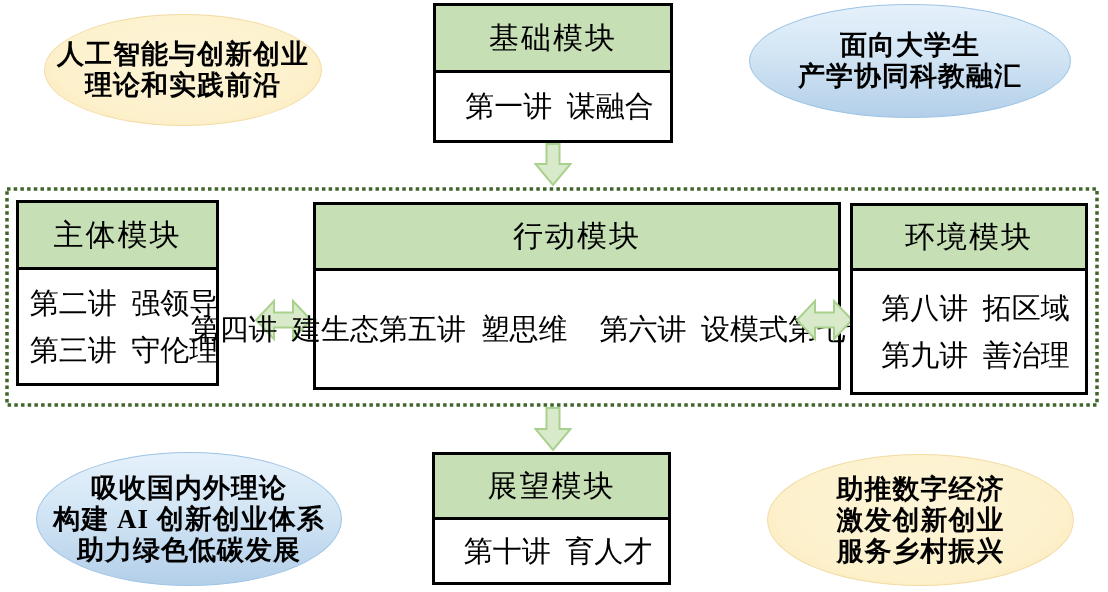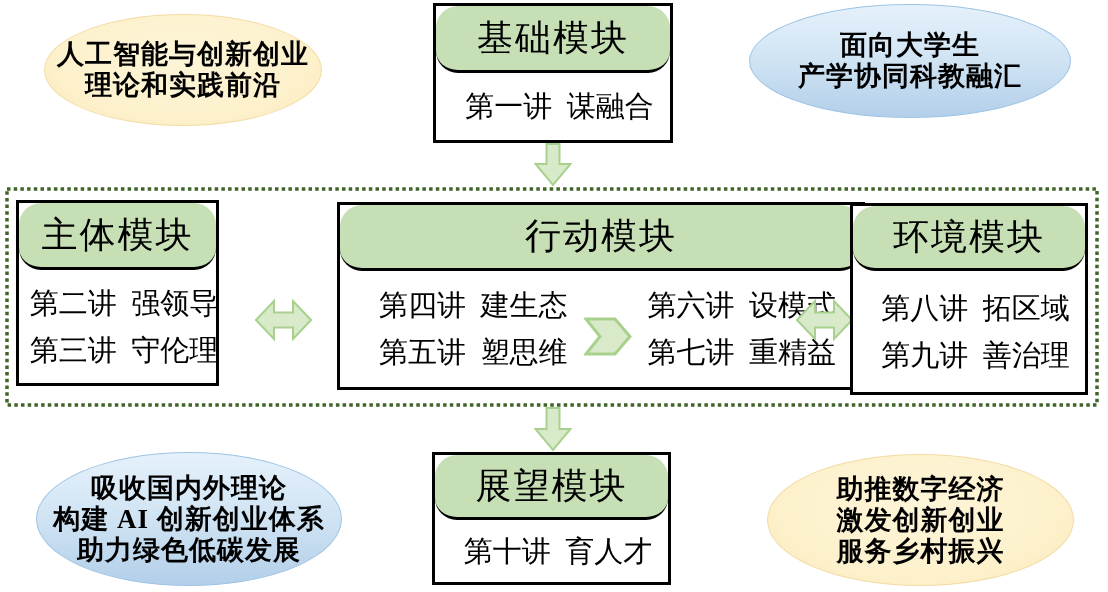--- a/index.html
+++ b/index.html
@@ -41,39 +41,39 @@
   .pos-bl{left:36px;top:452px;width:304px;height:132px;}
   .pos-br{left:767px;top:454px;width:305px;height:130px;}
   
   .module{
     position:absolute;background:#ffffff;border:3px solid var(--box-border);
     box-sizing:border-box;display:flex;flex-direction:column;
   }
   .module-header{
     background:var(--module-header-bg);border-bottom:3px solid var(--box-border);
     display:flex;align-items:center;justify-content:center;
-    font-size:36px;letter-spacing:2px;flex:0 0 auto;border-radius:22px;
+    font-size:30px;letter-spacing:2px;flex:0 0 auto;
   }
   .module-body{
     flex:1 1 auto;display:flex;flex-direction:column;
     align-items:center;justify-content:center;font-size:29px;padding-left:13px;
   }
   .bline{line-height:47px;white-space:nowrap;}
   .pos-foundation{left:433px;top:3px;width:240px;height:140px;}
   .pos-foundation .module-header{height:64px;}
   .pos-subject{left:16px;top:200px;width:203px;height:186px;}
   .pos-subject .module-header{height:64px;}
-  .pos-action{left:313px;top:202px;width:528px;height:188px;margin-left:24px;}
+  .pos-action{left:313px;top:202px;width:528px;height:188px;}
   .pos-action .module-header{height:63px;}
   .pos-environment{left:850px;top:203px;width:238px;height:192px;}
   .pos-environment .module-header{height:62px;}
   .pos-outlook{left:432px;top:452px;width:239px;height:133px;}
   .pos-outlook .module-header{height:62px;}
   .action-body{flex-direction:row;gap:16px;}
-  .action-col{display:flex;flex-direction:column;align-items:flex-start;}
+  .action-col{display:flex;align-items:flex-start;}
   
   .dotted-box{position:absolute;left:5px;top:187px;width:1094px;height:220px;}
   .dotted-box svg{display:block;width:100%;height:100%;}
   .dotted-rect{fill:none;stroke:var(--dotted-border);stroke-width:3.5;stroke-dasharray:3.5 3.2;}
   
   .arrow{position:absolute;}
   .arrow path{fill:var(--arrow-fill);stroke:var(--arrow-stroke);stroke-width:2;stroke-linejoin:miter;}
   .chevron path{fill:var(--arrow-fill);stroke:var(--arrow-stroke);stroke-width:3;}
   .pos-down1{left:534px;top:143px;}
   .pos-down2{left:534px;top:407px;}

